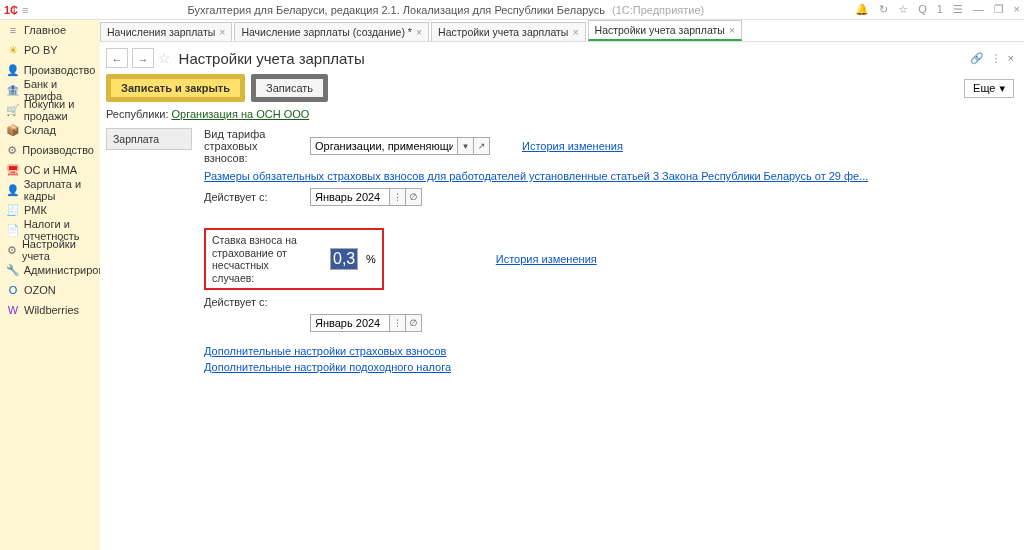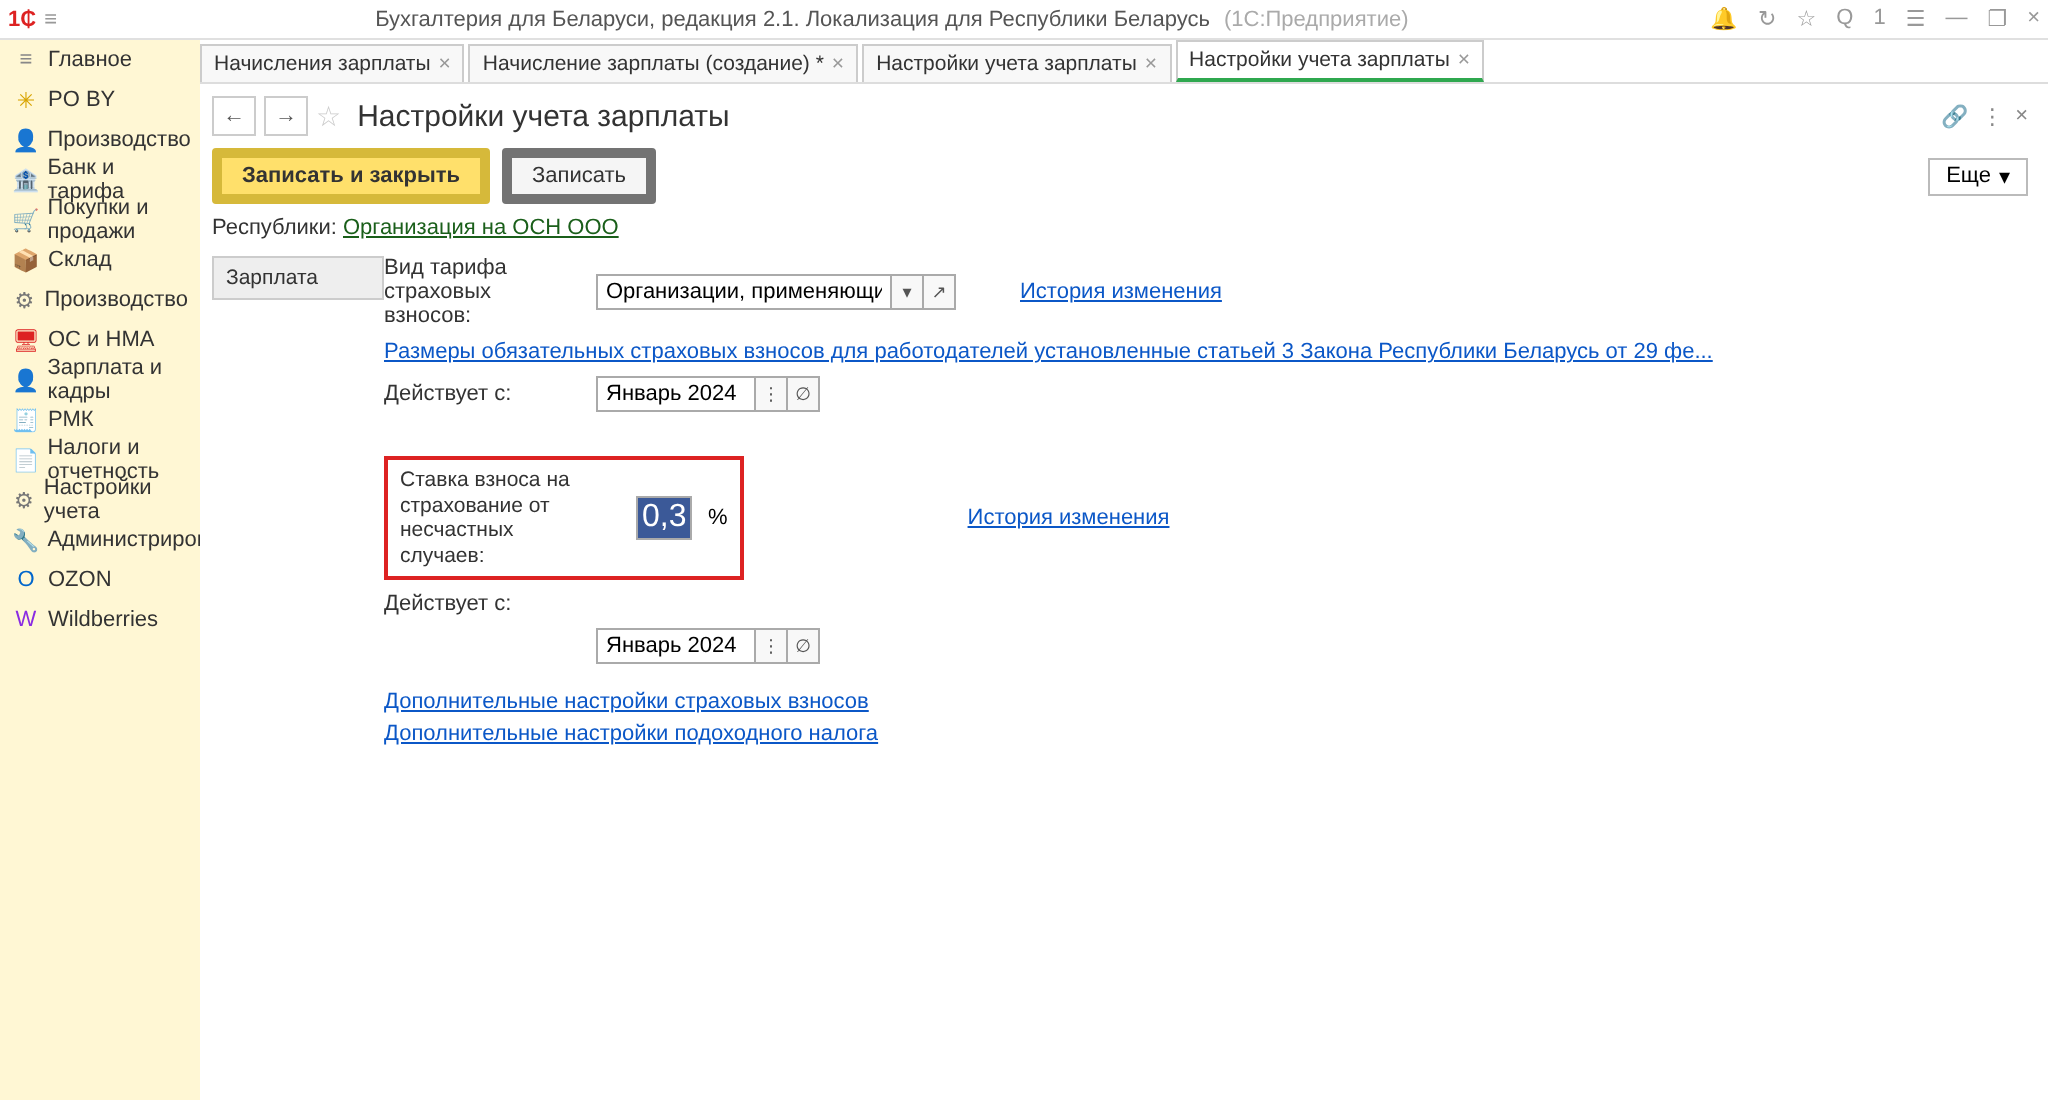--- a/index.html
+++ b/index.html
@@ -118,21 +118,21 @@
   .more-btn {
     margin-left: auto;
     border: 1px solid #bbb;
     padding: 2px 8px;
     background: #fff;
     cursor: pointer;
     display: flex; align-items: center; gap: 4px;
   }
   .org-row { color: #333; margin-bottom: 8px; }
   .org-row a { color: #1a5f1a; }
-  .page-body { display: flex; gap: 0; }
+  .page-body { display: flex; gap: 12px; }
   .side-tabs {
     width: 86px;
     display: flex;
     flex-direction: column;
   }
   .side-tab {
     border: 1px solid #ccc;
     padding: 4px 6px;
     background: #fff;
     cursor: pointer;

